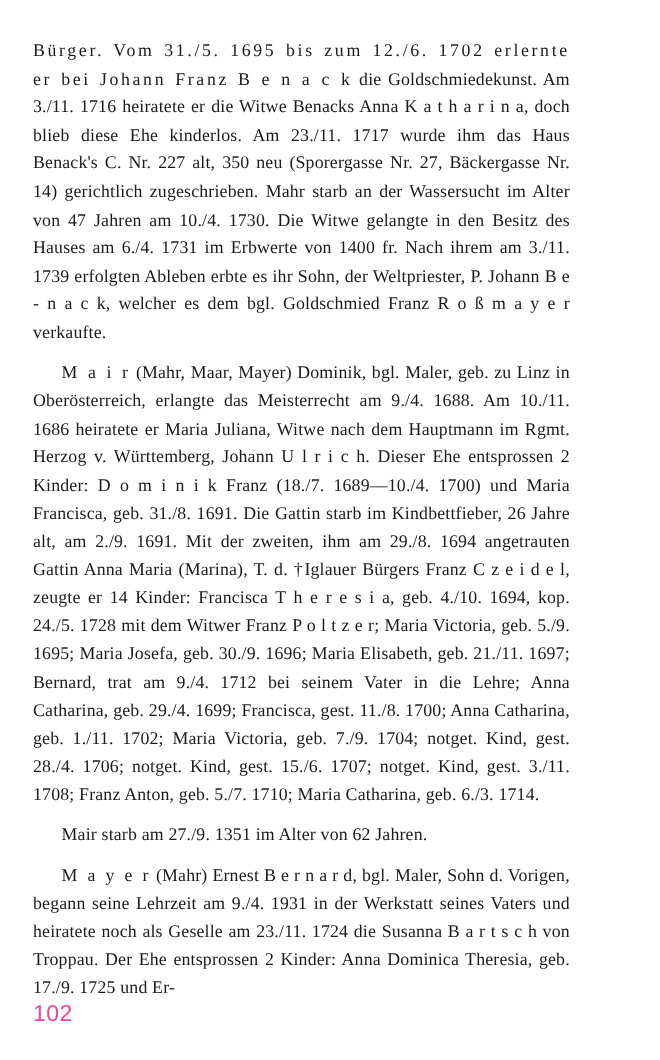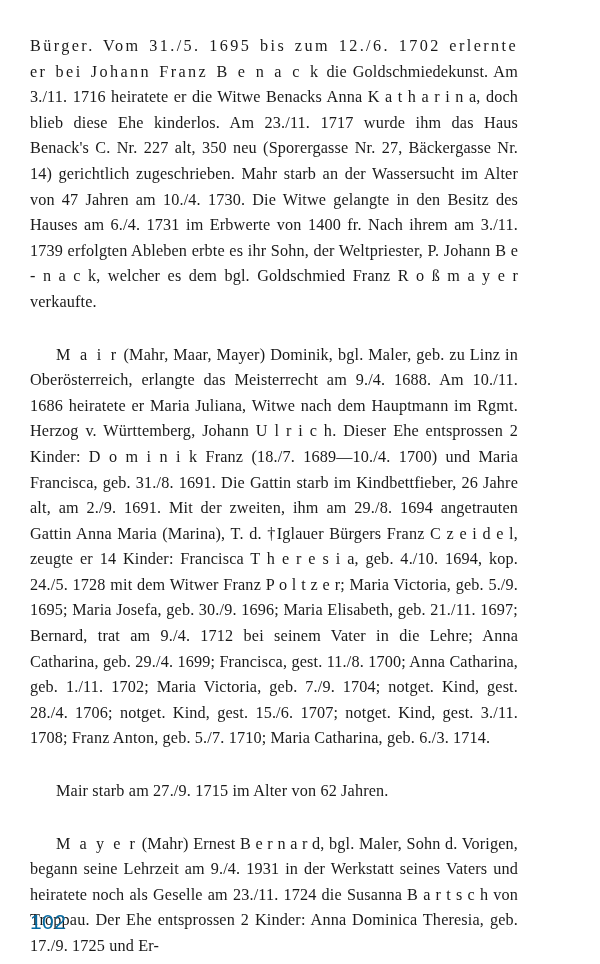--- a/index.html
+++ b/index.html
@@ -26,57 +26,57 @@
     line-height: 25.6px;
     text-align: justify;
     text-justify: inter-word;
     letter-spacing: 0.01em;
   }
   .para {
     margin: 0 0 0 0;
     text-align: justify;
   }
   .para + .para {
-    margin-top: 27px;
+    margin-top: 11px;
   }
   .para.indent {
     text-indent: 26px;
   }
   .sp {
     letter-spacing: 2.4px;
   }
   .spb {
     letter-spacing: 2.4px;
   }
   .folio {
     position: absolute;
     left: 30px;
     bottom: 30px;
     font-size: 21px;
     font-family: "Liberation Sans", sans-serif;
     letter-spacing: 0.02em;
-    color: #0369a1;
+    color: #ec4899;
   }
 </style>
 </head>
 <body>
 
 <div class="page">
   <div class="body-text">
 
     <p class="para">
       <span class="sp">Bürger. Vom 31./5. 1695 bis zum 12./6. 1702 erlernte er bei Johann Franz </span><span class="spb">B e n a c k</span><span> die Goldschmiedekunst. Am 3./11. 1716 heiratete er die Witwe Benacks Anna K a t h a r i n a, doch blieb diese Ehe kinderlos. Am 23./11. 1717 wurde ihm das Haus Benack's C. Nr. 227 alt, 350 neu (Sporergasse Nr. 27, Bäckergasse Nr. 14) gerichtlich zugeschrieben. Mahr starb an der Wassersucht im Alter von 47 Jahren am 10./4. 1730. Die Witwe gelangte in den Besitz des Hauses am 6./4. 1731 im Erbwerte von 1400 fr. Nach ihrem am 3./11. 1739 erfolgten Ableben erbte es ihr Sohn, der Weltpriester, P. Johann B e - n a c k, welcher es dem bgl. Goldschmied Franz R o ß m a y e r verkaufte.</span>
     </p>
 
     <p class="para indent">
       <span class="spb">M a i r</span><span> (Mahr, Maar, Mayer) Dominik, bgl. Maler, geb. zu Linz in Oberösterreich, erlangte das Meisterrecht am 9./4. 1688. Am 10./11. 1686 heiratete er Maria Juliana, Witwe nach dem Hauptmann im Rgmt. Herzog v. Württemberg, Johann U l r i c h. Dieser Ehe entsprossen 2 Kinder: D o m i n i k Franz (18./7. 1689—10./4. 1700) und Maria Francisca, geb. 31./8. 1691. Die Gattin starb im Kindbettfieber, 26 Jahre alt, am 2./9. 1691. Mit der zweiten, ihm am 29./8. 1694 angetrauten Gattin Anna Maria (Marina), T. d. †Iglauer Bürgers Franz C z e i d e l, zeugte er 14 Kinder: Francisca T h e r e s i a, geb. 4./10. 1694, kop. 24./5. 1728 mit dem Witwer Franz P o l t z e r; Maria Victoria, geb. 5./9. 1695; Maria Josefa, geb. 30./9. 1696; Maria Elisabeth, geb. 21./11. 1697; Bernard, trat am 9./4. 1712 bei seinem Vater in die Lehre; Anna Catharina, geb. 29./4. 1699; Francisca, gest. 11./8. 1700; Anna Catharina, geb. 1./11. 1702; Maria Victoria, geb. 7./9. 1704; notget. Kind, gest. 28./4. 1706; notget. Kind, gest. 15./6. 1707; notget. Kind, gest. 3./11. 1708; Franz Anton, geb. 5./7. 1710; Maria Catharina, geb. 6./3. 1714.</span>
     </p>
 
     <p class="para indent">
-      <span>Mair starb am 27./9. 1715 im Alter von 62 Jahren.</span>
+      <span>Mair starb am 27./9. 1351 im Alter von 62 Jahren.</span>
     </p>
 
     <p class="para indent">
       <span class="spb">M a y e r</span><span> (Mahr) Ernest B e r n a r d, bgl. Maler, Sohn d. Vorigen, begann seine Lehrzeit am 9./4. 1931 in der Werkstatt seines Vaters und heiratete noch als Geselle am 23./11. 1724 die Susanna B a r t s c h von Troppau. Der Ehe entsprossen 2 Kinder: Anna Dominica Theresia, geb. 17./9. 1725 und Er-</span>
     </p>
 
   </div>
 
   <div class="folio">102</div>
 </div>

